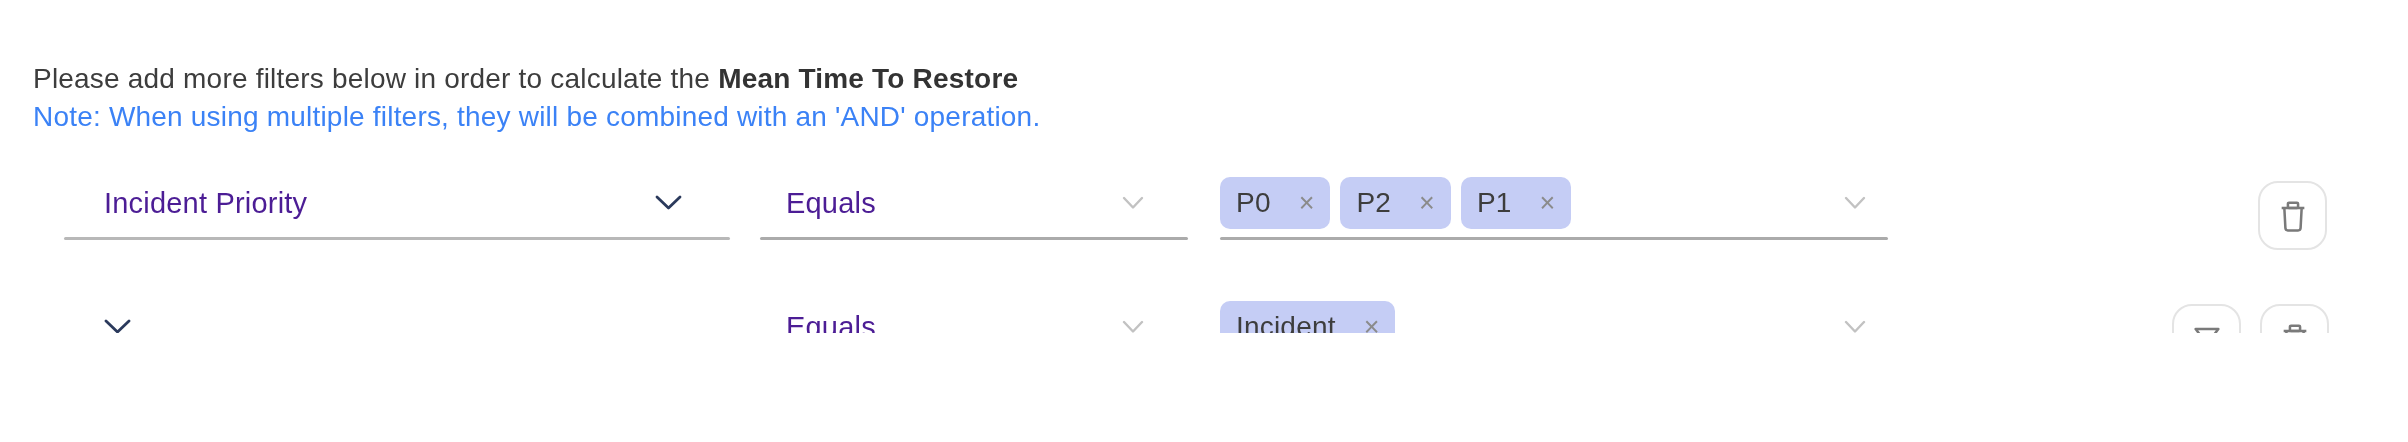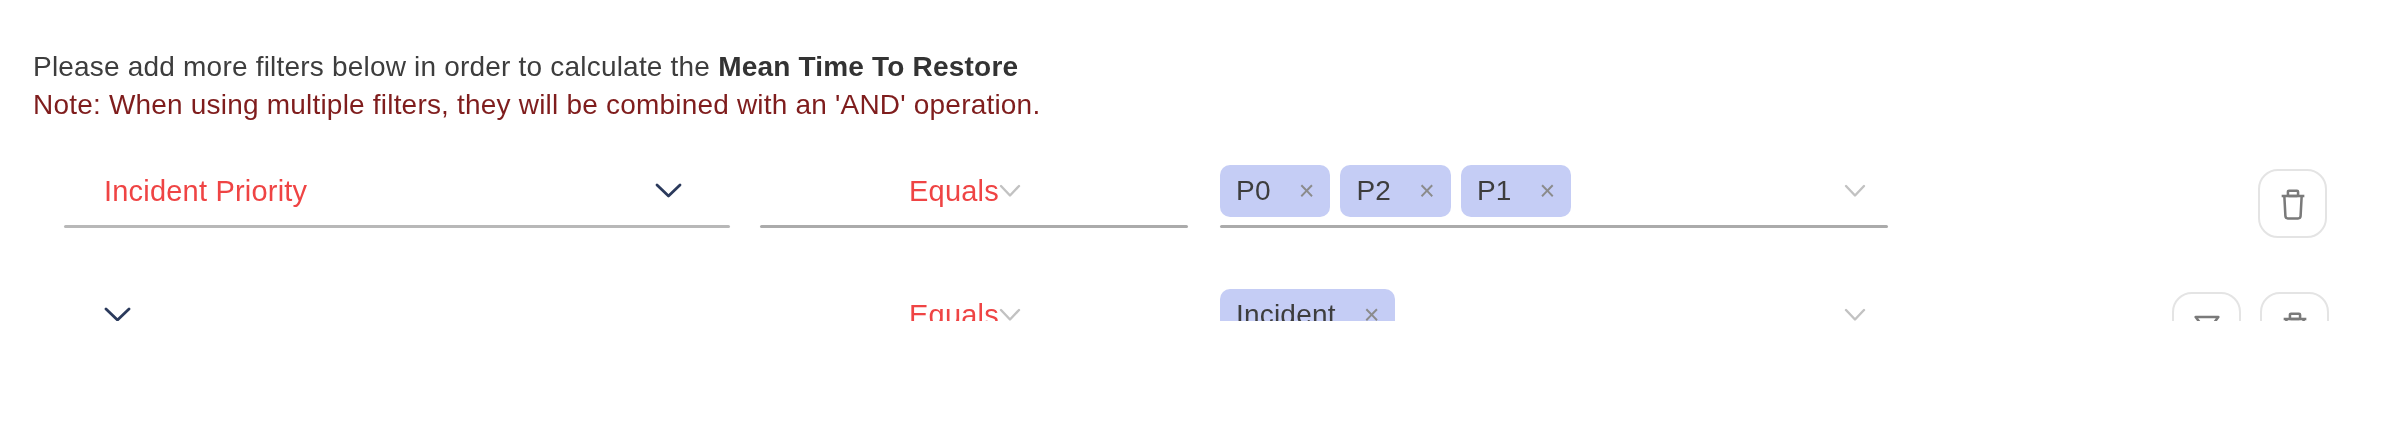--- a/index.html
+++ b/index.html
@@ -3,71 +3,72 @@
 <meta charset="utf-8">
 <style>
   html, body { margin: 0; padding: 0; background: #ffffff; }
   .page {
     position: relative;
     width: 2408px;
     height: 321px;
     background: #ffffff;
     font-family: "Liberation Sans", sans-serif;
     overflow: hidden;
+    margin-top: 12px;
   }
 
   
   .intro {
     position: absolute;
     left: 33px; top: 22px;
     font-size: 28px;
     line-height: 34px;
     color: #3d3d3d;
     letter-spacing: 0.2px;
     white-space: nowrap;
   }
   .intro b { font-weight: 700; color: #333333; }
   .note {
     position: absolute;
     left: 33px; top: 60px;
     font-size: 28px;
     line-height: 34px;
-    color: #7f1d1d;
+    color: #3b82f6;
     letter-spacing: 0.2px;
     white-space: nowrap;
   }
 
   
   .field {
     position: absolute;
     height: 68px;
     display: flex;
     align-items: center;
     justify-content: space-between;
     box-sizing: border-box;
     cursor: pointer;
   }
   .r1 { top: 160px; }
   .r2 { top: 284px; }
   .f-attr { left: 64px;  width: 666px; padding: 0 48px 6px 40px; }
-  .f-op   { left: 760px; width: 428px; padding: 0 44px 6px 26px; justify-content: center; }
+  .f-op   { left: 760px; width: 428px; padding: 0 44px 6px 26px; }
   .f-val  { left: 1220px; width: 668px; padding: 0 22px 6px 0; }
 
   .underline {
     position: absolute;
     left: 0; right: 0; bottom: 0;
     height: 3px;
     border-radius: 3px;
     background: #ababab;
   }
   .f-attr .underline { background: #b8b8b8; }
 
   .field-text {
     font-size: 29px;
-    color: #ef4444;
+    color: #4c1d95;
     letter-spacing: 0.2px;
     white-space: nowrap;
   }
 
   .chev { flex: 0 0 auto; display: block; }
 
   
   .tags { display: flex; align-items: center; gap: 10px; }
   .tag {
     display: inline-flex;

